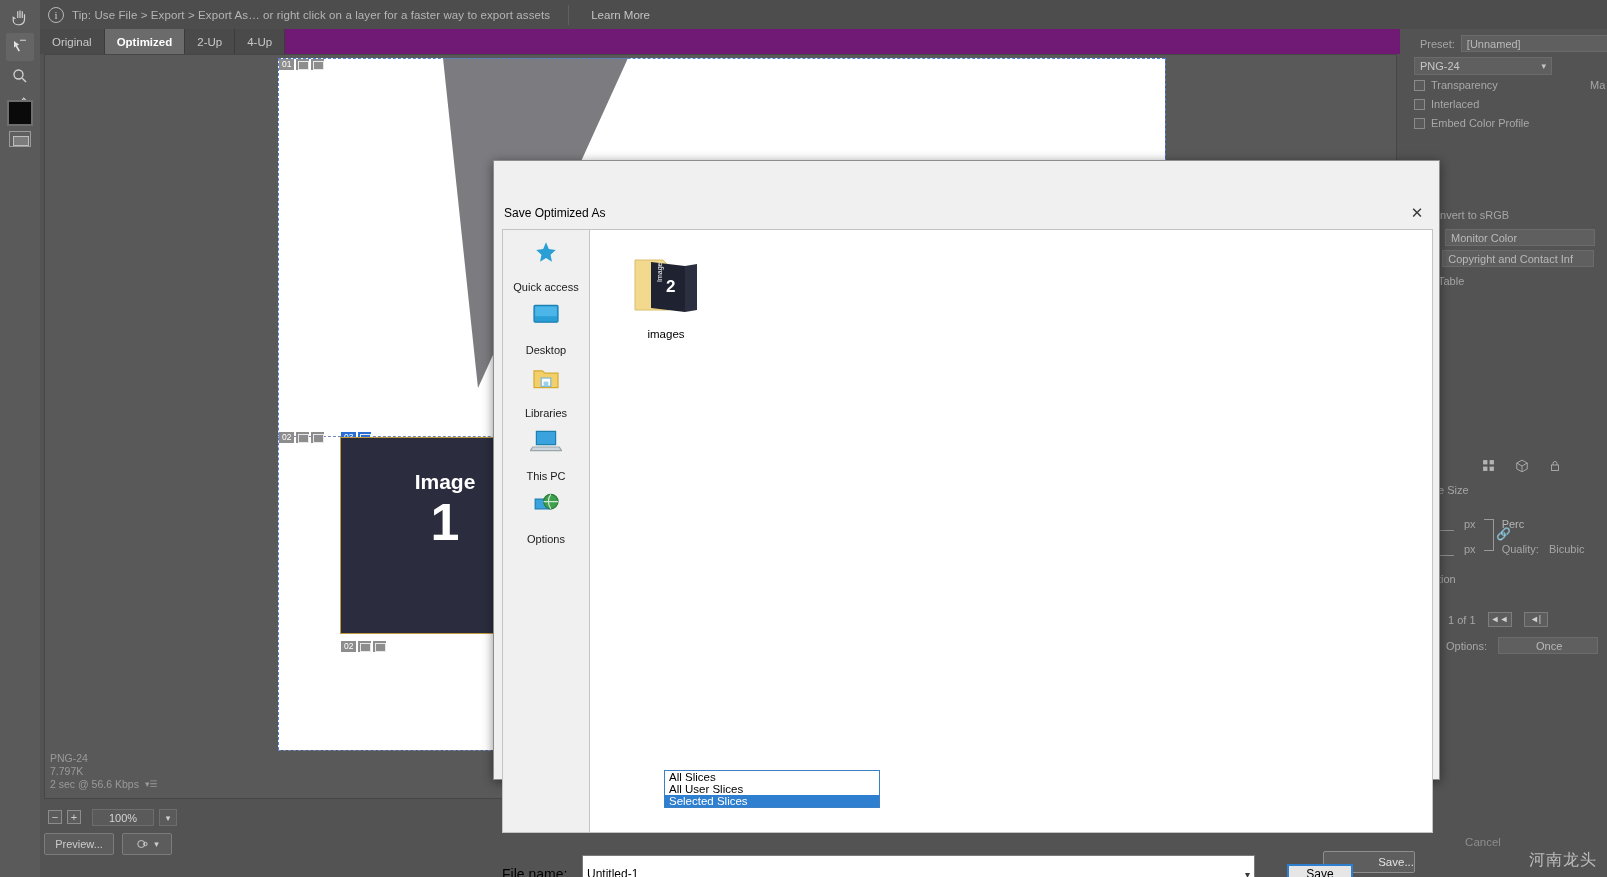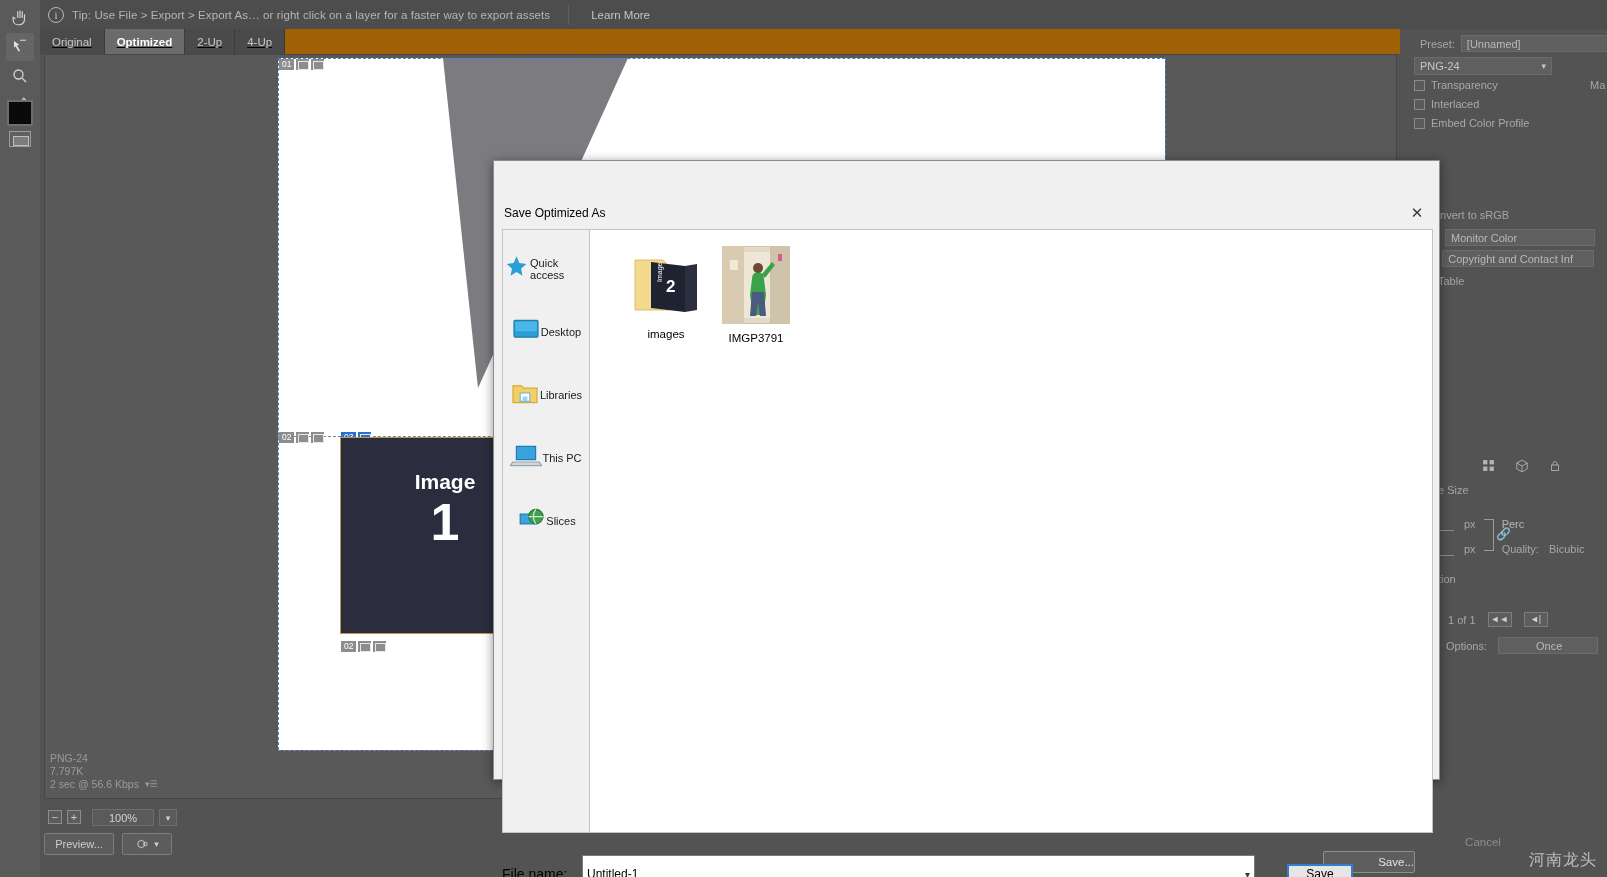--- a/index.html
+++ b/index.html
@@ -47,21 +47,21 @@
     position: absolute; left: 9px; top: 131px; width: 22px; height: 16px;
     border: 1px solid #9a9a9a; background: #5f5f5f;
   }
   .swatch-slice:after{
     content:""; position:absolute; left:3px; top:4px; width:14px; height:8px;
     border:1px solid #bdbdbd; background:#7c7c7c;
   }
 
   .tabsrow {
     position: absolute; left: 40px; top: 29px; width: 1567px; height: 25px;
-    background: #a16207; display: flex; align-items: stretch; text-decoration: underline;
+    background: #701a75; display: flex; align-items: stretch;
   }
   .vtab {
     padding: 0 12px; display: flex; align-items: center;
     font-size: 11.5px; color: #c9c9c9; background: #4a4a4a;
     border-right: 1px solid #3b3b3b;
   }
   .vtab.active { background: #6b6b6b; color: #ffffff; font-weight: bold; }
 
   .canvaswrap {
     position: absolute; left: 44px; top: 54px; width: 1353px; height: 745px;
@@ -229,22 +229,22 @@
     font-size: 13px;
   }
   .dlg-body {
     position: absolute; left: 8px; top: 68px; width: 931px; height: 600px;
   }
   .places {
     position: absolute; left: 0; top: 0; width: 87px; height: 604px;
     background: #f0f0f0; border: 1px solid #c4c4c4; border-right: none;
   }
   .place {
-    width: 100%; height: 53px; display: flex; flex-direction: row;
-    align-items: center; justify-content: center; margin-top: 10px;
+    width: 100%; height: 53px; display: flex; flex-direction: column;
+    align-items: center; justify-content: space-between; margin-top: 10px;
   }
   .place .lbl { font-size: 11px; color: #1a1a1a; margin-top: 4px; }
   .filelist {
     position: absolute; left: 87px; top: 0; width: 844px; height: 604px;
     background: #ffffff; border: 1px solid #c4c4c4;
   }
   .file-item {
     position: absolute; width: 108px; text-align: center;
   }
   .file-item .name { font-size: 11.5px; color: #000; margin-top: 4px; }
@@ -575,62 +575,52 @@
               <path d="M2 15h22l2 3H0z" fill="#cdd6dc" stroke="#9aa6ad"></path>
             </svg>
           <div class="lbl">This PC</div>
         </div>
         <div class="place">
           <svg width="30" height="24" viewBox="0 0 24 20">
               <path d="M3 6h13v8H3z" fill="#3aa3dd" stroke="#1b7fb0"></path>
               <circle cx="16" cy="8" r="6" fill="#3e9f4e" stroke="#2a7a38"></circle>
               <path d="M10 8h12M16 2a10 10 0 0 0 0 12" stroke="#cfe9d5" fill="none"></path>
             </svg>
-          <div class="lbl">Slices</div>
+          <div class="lbl">Options</div>
         </div>
       </div>
 
       <div class="filelist">
         <div class="file-item" style="left:22px; top:16px;">
           <svg width="74" height="74" viewBox="0 0 74 74">
             <path d="M6 14h28l6 6h0v44H6z" fill="#f3d98e" stroke="#d8bf6c"></path>
             <path d="M22 16l34 4v46l-34-4z" fill="#1f2230"></path>
             <path d="M56 20l12 -2v46l-12 2z" fill="#2b2f40"></path>
             <text x="33" y="36" fill="#ffffff" font-size="7" font-family="Liberation Sans" transform="rotate(-90 33 36)">Image</text>
             <text x="37" y="46" fill="#ffffff" font-size="17" font-family="Liberation Sans" font-weight="bold">2</text>
           </svg>
           <div class="name">images</div>
         </div>
 
-        <div class="file-item" style="left:112px; top:16px;">
-          <svg width="68" height="78" viewBox="0 0 68 78">
-            <rect x="0" y="0" width="68" height="78" fill="#e3d9c6" stroke="#b9ae97"></rect>
-            <rect x="0" y="0" width="22" height="78" fill="#d8cbb2"></rect>
-            <rect x="48" y="0" width="20" height="78" fill="#cfc3a9"></rect>
-            <rect x="22" y="6" width="26" height="66" fill="#efe7d6"></rect>
-            <rect x="8" y="14" width="8" height="10" fill="#f2ead8"></rect>
-            <path d="M36 26c4 0 6 3 6 7l2 16-3 20h-10l-3-20 2-16c0-4 2-7 6-7z" fill="#3aa34a"></path>
-            <path d="M40 28l10-12 3 3-10 13z" fill="#3aa34a"></path>
-            <circle cx="36" cy="22" r="5" fill="#6b4a33"></circle>
-            <path d="M30 46h12l2 24h-6l-2-14-2 14h-6z" fill="#4a5a80"></path>
-            <rect x="56" y="8" width="4" height="7" fill="#d95a9a"></rect>
-          </svg>
-          <div class="name">IMGP3791</div>
-        </div>
       </div>
     </div>
 
     <div class="formarea">
       <div class="frm-row" style="left:8px; top:10px;">
         <span class="frm-lbl" style="width:80px;">File name:</span>
         <span class="frm-input" style="width:673px;">
           <span>Untitled-1</span>
           <span class="frm-caret">▾</span>
         </span>
         <span class="dlg-btn primary" style="margin-left:32px;">Save</span>
       </div>
 
     </div>
   </div>
 
+  <div class="dropdown-list">
+    <div class="dd-item" style="height:12px; line-height:12px;">All Slices</div>
+    <div class="dd-item" style="height:12px; line-height:12px;">All User Slices</div>
+    <div class="dd-item sel" style="height:12px; line-height:12px;">Selected Slices</div>
+  </div>
 
   <div class="wm">河南龙头</div>
 </div>
 
 </body></html>

